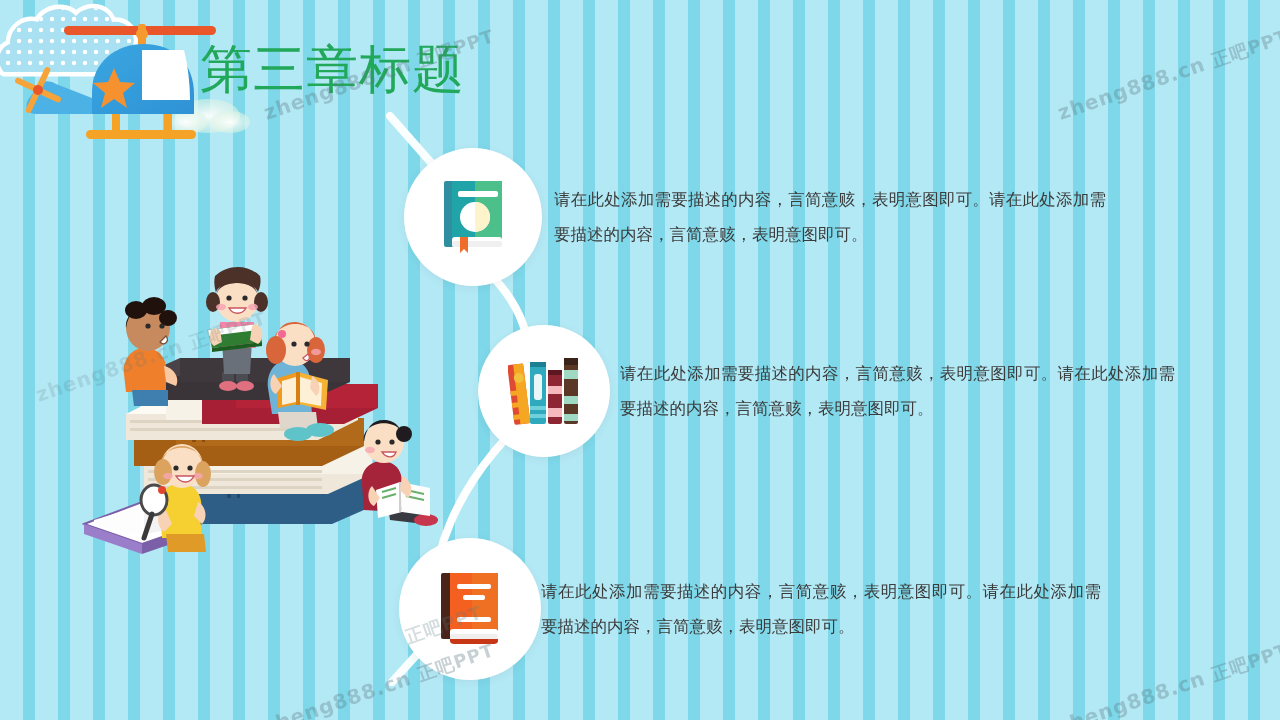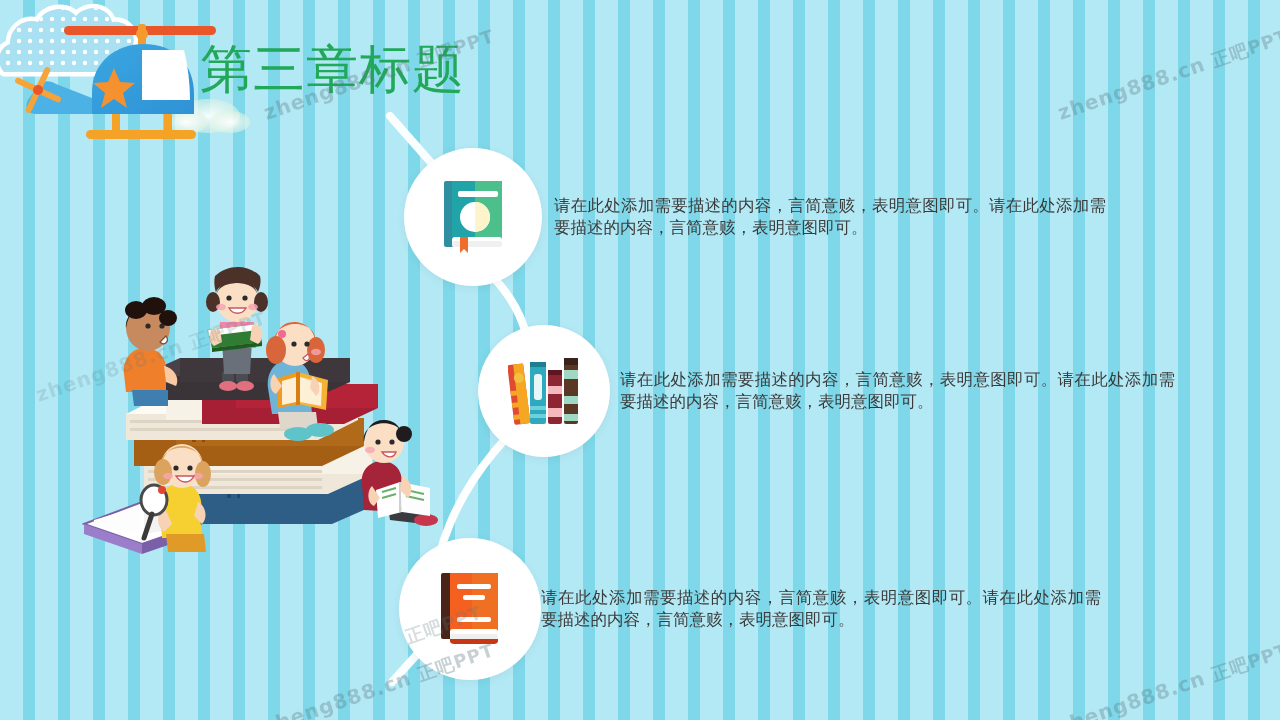--- a/index.html
+++ b/index.html
@@ -93,21 +93,21 @@
     justify-content: center;
     flex: none;
   }
   #row-2 .bubble { width: 132px; height: 132px; }
   #row-3 .bubble { width: 142px; height: 142px; }
 
   .bubble svg { display: block; }
 
   .desc {
     font-size: 16.5px;
-    line-height: 22px;
+    line-height: 35px;
     color: #3b3b3b;
     width: 560px;
     margin-left: 14px;
     font-family: "DejaVu Sans", "Liberation Sans", sans-serif;
     text-align: justify;
   }
   #row-1 .desc { width: 552px; margin-left: 12px; }
   #row-2 .desc { width: 555px; margin-left: 10px; }
   #row-3 .desc { width: 560px; margin-left: 0px; }
 

